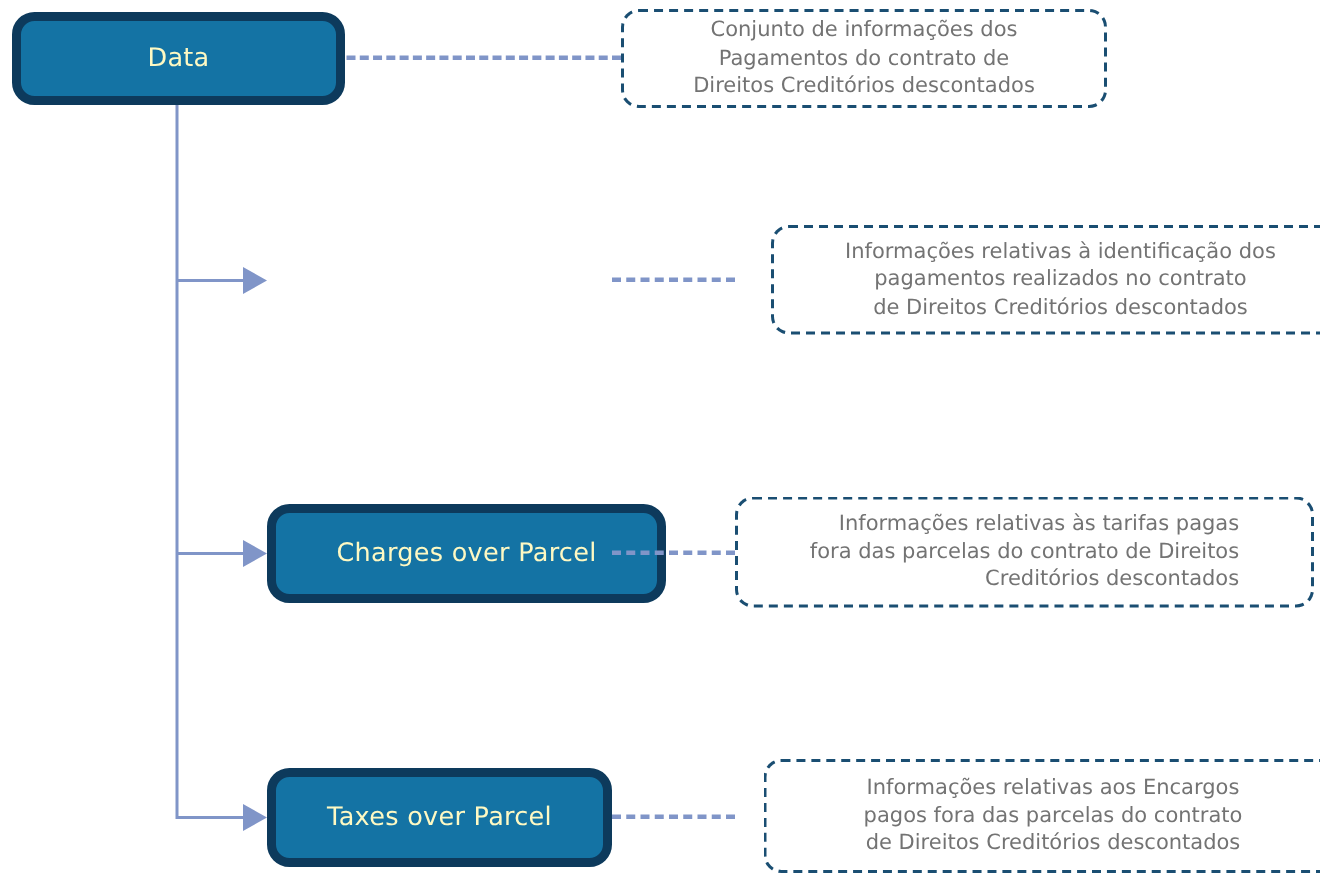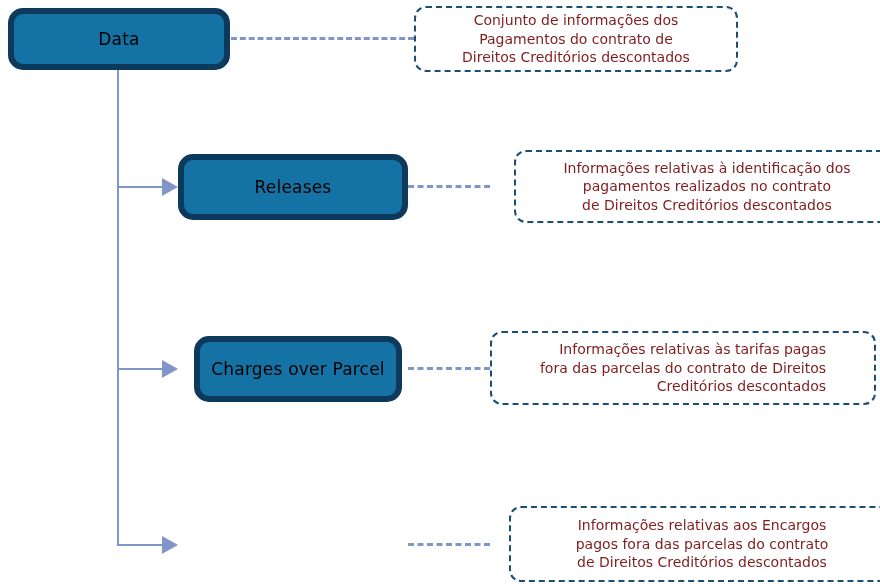--- a/index.html
+++ b/index.html
@@ -15,31 +15,31 @@
     background: #ffffff;
     overflow: hidden;
   }
   
   .node {
     position: absolute;
     box-sizing: border-box;
     background: #1473a4;
     border: 6px solid #0d3a5c;
     border-radius: 15px;
-    color: #000000;
+    color: #fef9c3;
     display: flex;
     align-items: center;
     justify-content: center;
     font-size: 17px;
     letter-spacing: 0.2px;
     text-align: center;
   }
   .node-root  { left: 8px;   top: 8px;   width: 222px; height: 62px; }
   .node-c0    { left: 178px; top: 154px; width: 230px; height: 66px; }
-  .node-c1    { left: 178px; top: 336px; width: 208px; height: 66px; margin-left: 16px; }
+  .node-c1    { left: 178px; top: 336px; width: 266px; height: 66px; }
   .node-c2    { left: 178px; top: 512px; width: 230px; height: 66px; }
 
   
   .line {
     position: absolute;
     background: #8095c8;
   }
   .trunk   { left: 117px; top: 70px;  width: 2px;  height: 476px; }
   .branch  { height: 2px; left: 118px; width: 46px; }
   .b0 { top: 186px; }
@@ -70,21 +70,21 @@
   .d1     { left: 408px; top: 367px; width: 82px; }
   .d2     { left: 408px; top: 543px; width: 82px; }
 
   
   .note {
     position: absolute;
     box-sizing: border-box;
     border: 2px dashed #1a4e72;
     border-radius: 12px;
     background: #ffffff;
-    color: #7f1d1d;
+    color: #737373;
     display: flex;
     align-items: center;
     justify-content: center;
     text-align: center;
     font-size: 14px;
     line-height: 1.32;
     white-space: pre-line;
     padding: 2px 6px;
   }
   .note-root { left: 414px; top: 6px;   width: 324px; height: 66px; }
@@ -102,25 +102,25 @@
   </div>
 
   <div class="line trunk"></div>
   <div class="line branch b0"></div>
   <div class="line branch b1"></div>
   <div class="line branch b2"></div>
   <div class="arrowhead a0"></div>
   <div class="arrowhead a1"></div>
   <div class="arrowhead a2"></div>
 
-  <div class="node node-c0">
-    <span>Releases</span>
-  </div>
   <div class="node node-c1">
     <span>Charges over Parcel</span>
+  </div>
+  <div class="node node-c2">
+    <span>Taxes over Parcel</span>
   </div>
 
   <div class="dash d-root"></div>
   <div class="dash d0"></div>
   <div class="dash d1"></div>
   <div class="dash d2"></div>
 
   <div class="note note-root">Conjunto de informações dos
 Pagamentos do contrato de
 Direitos Creditórios descontados</div>

